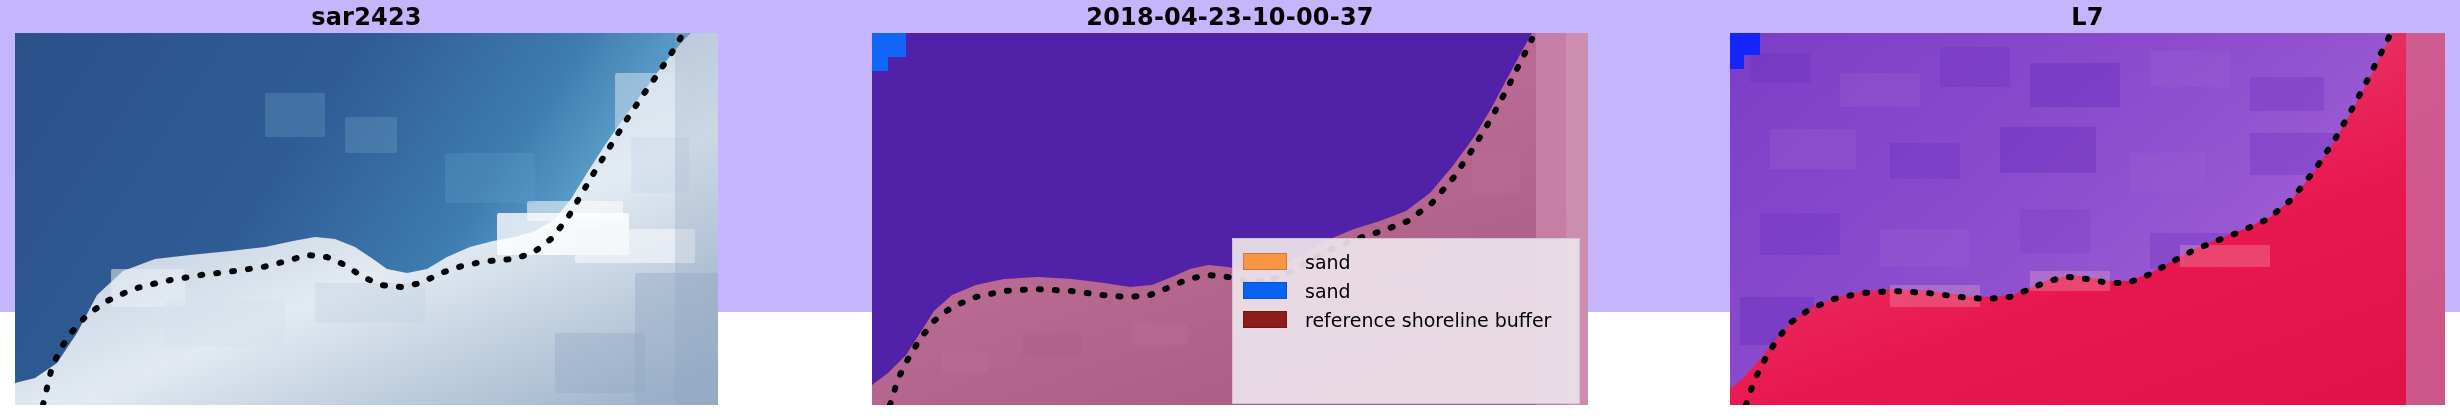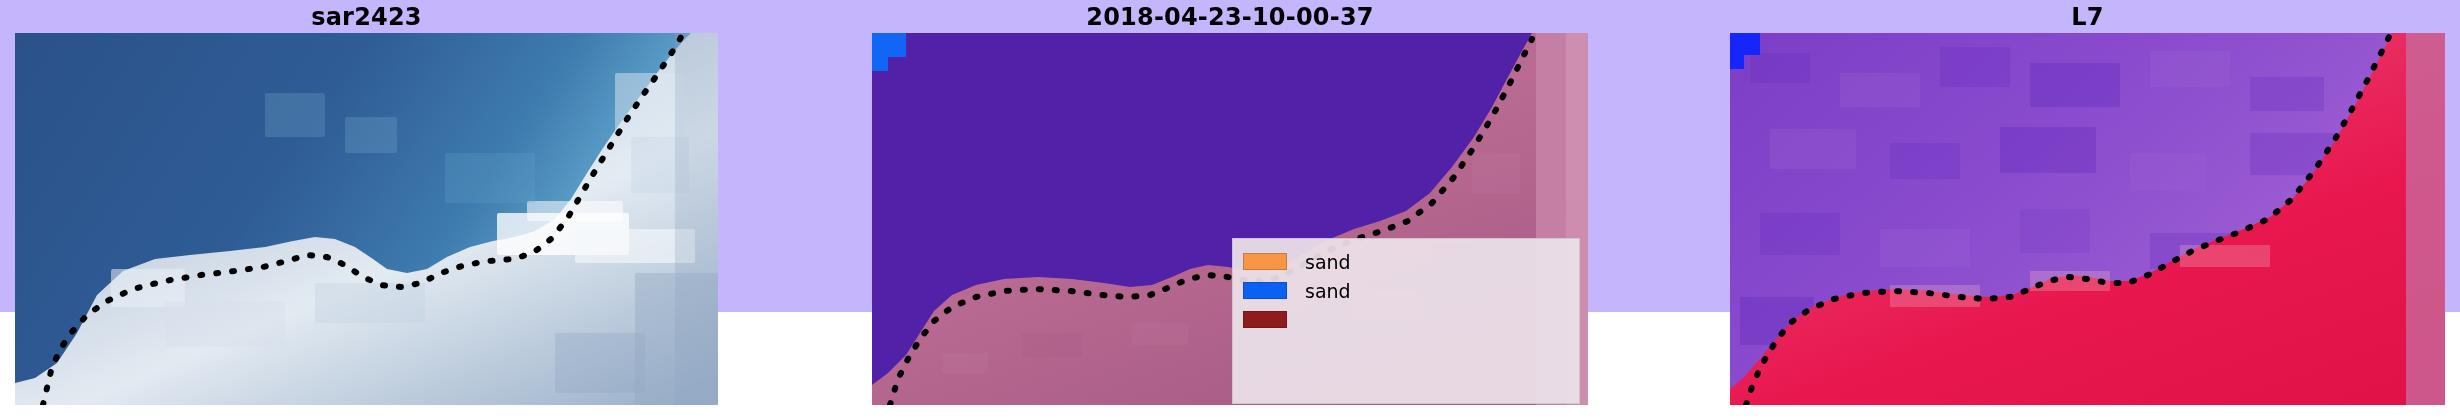--- a/index.html
+++ b/index.html
@@ -313,17 +313,18 @@
 
 
     <div class="legend-row">
       <span class="legend-swatch patch" style="background:#0B61F2;"></span>
       <span class="legend-label">sand</span>
     </div>
 
 
     <div class="legend-row">
       <span class="legend-swatch patch" style="background:#8E1C1C;"></span>
+      <span class="legend-label">reference shoreline buffer</span>
     </div>
 
   </div>
 
 </div>
 
 </body></html>

